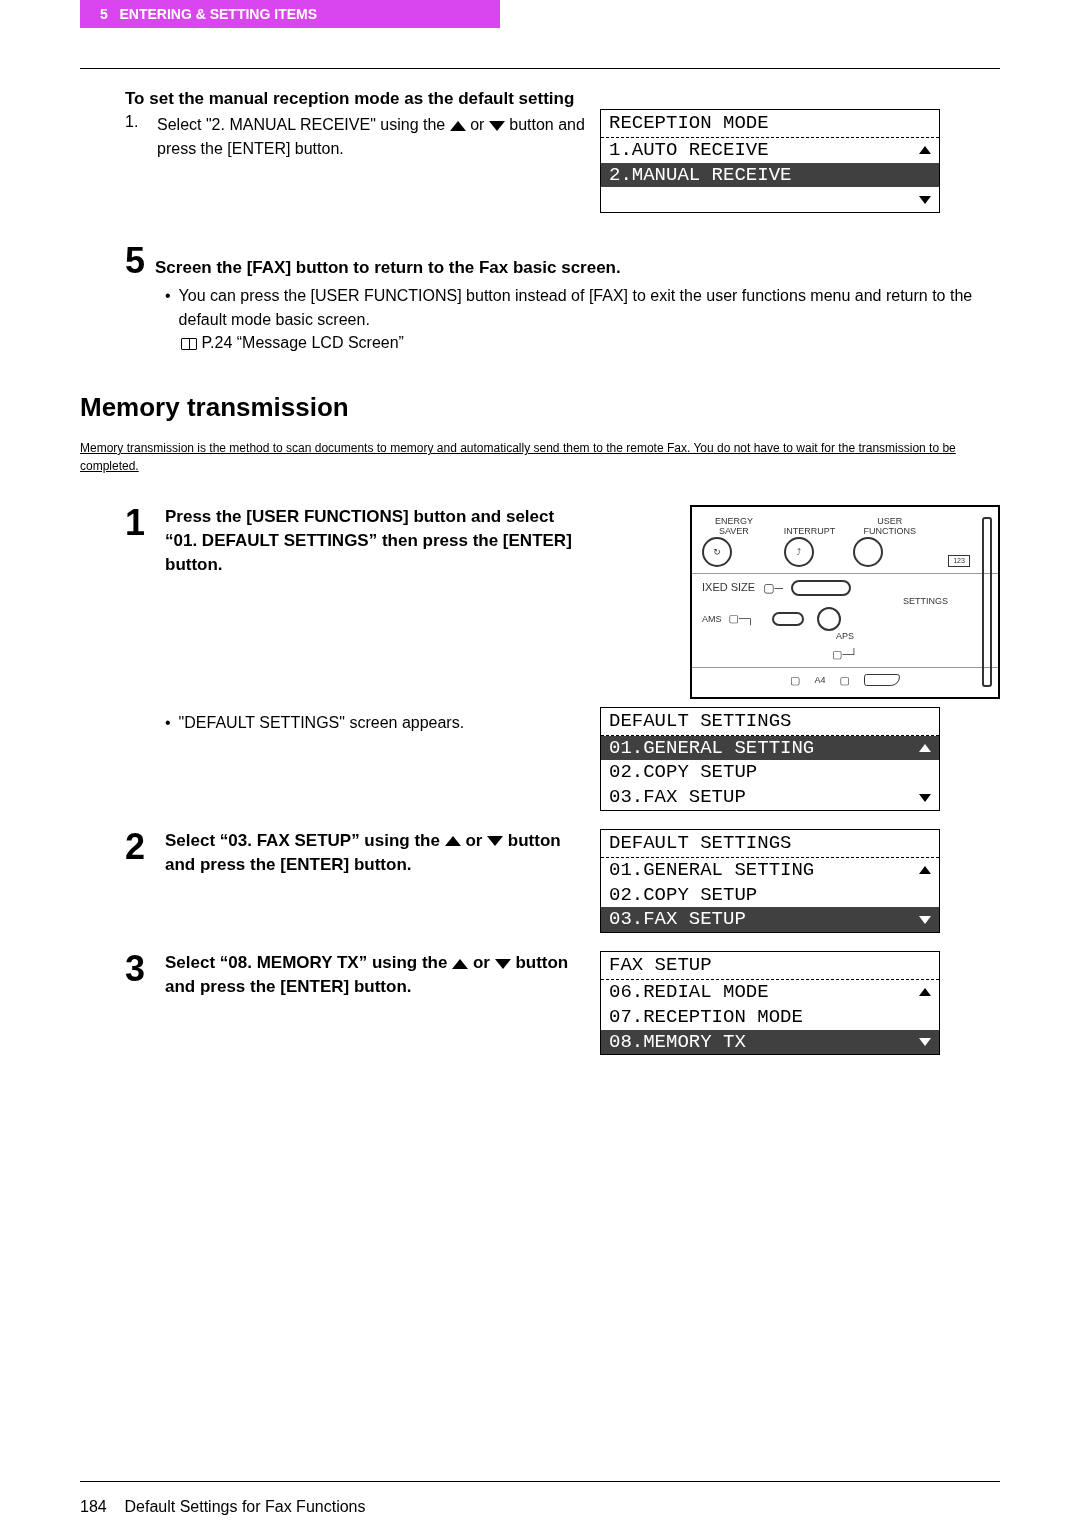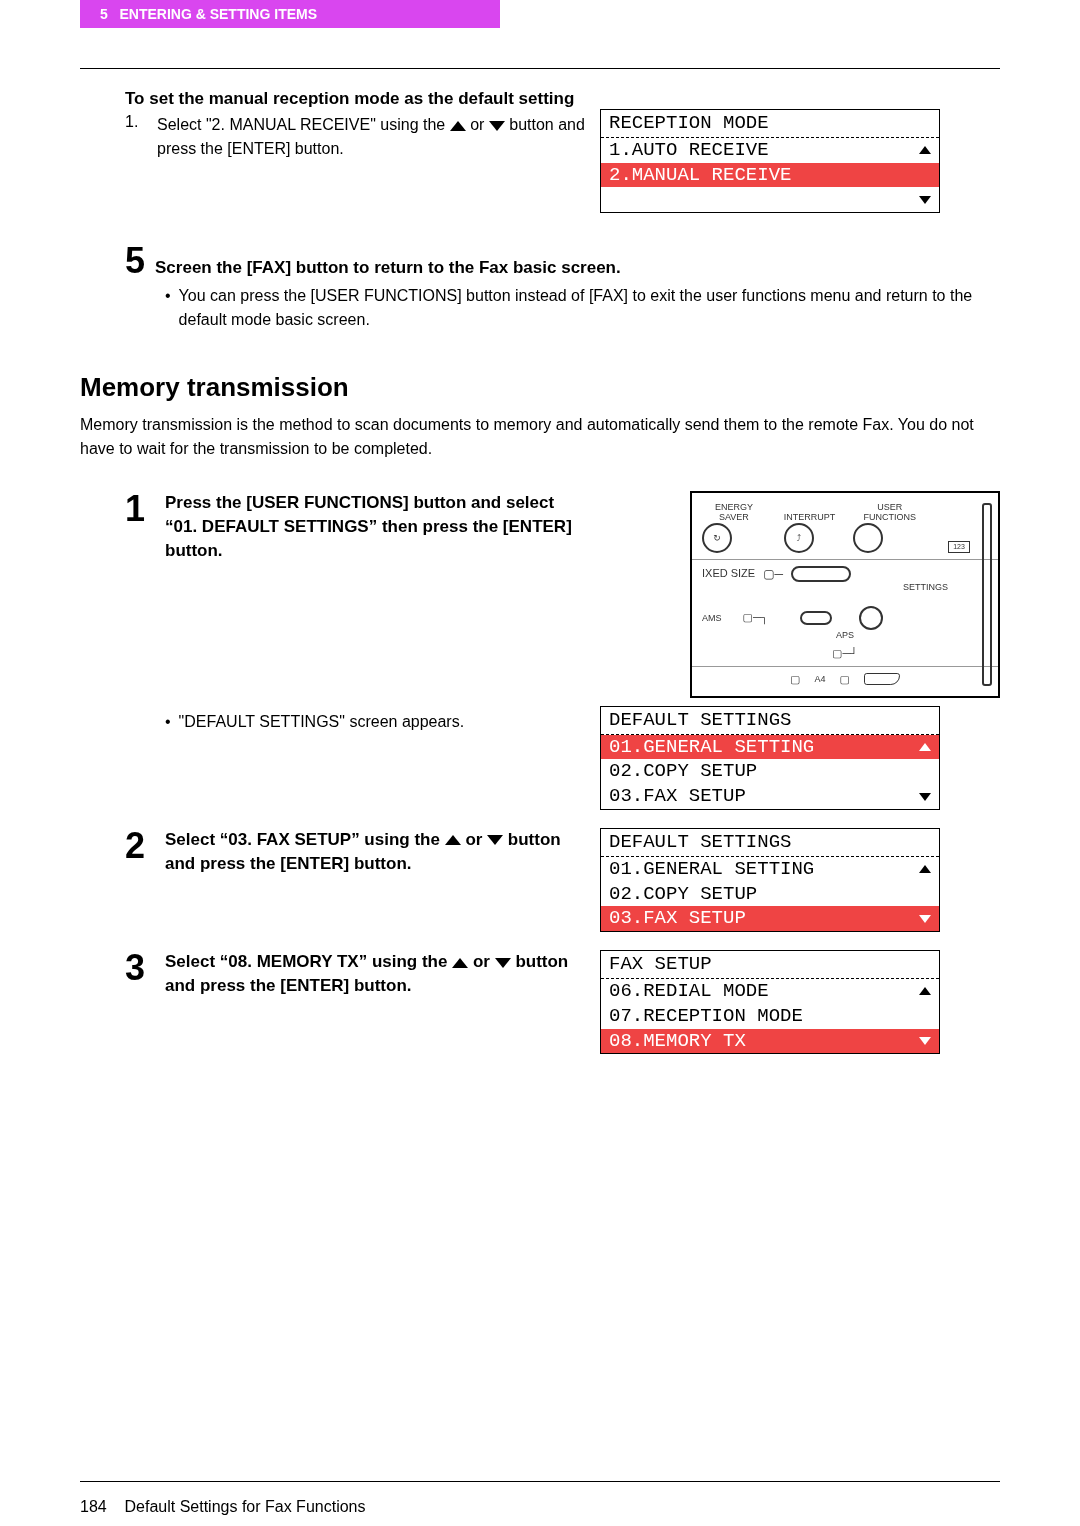--- a/index.html
+++ b/index.html
@@ -62,21 +62,21 @@
       display: flex;
       justify-content: space-between;
     }
     .lcd-row {
       padding: 1px 8px;
       display: flex;
       justify-content: space-between;
       align-items: center;
     }
     .lcd-row.selected {
-      background: #ef4444;
+      background: #404040;
       color: #fff;
     }
     .lcd-row.selected .tri-up-sm { border-bottom-color:#fff; }
     .lcd-row.selected .tri-down-sm { border-top-color:#fff; }
     .two-col {
       display: flex;
       gap: 10px;
       align-items: flex-start;
     }
     .left-col { flex: 1; }
@@ -112,21 +112,21 @@
       vertical-align: middle;
     }
     .book-icon::after {
       content:""; position:absolute; left:50%; top:0; bottom:0; width:1px; background:#000;
     }
     .section-title {
       font-size: 26px;
       font-weight: bold;
       margin-top: 40px;
     }
-    .para { font-size: 16px; line-height: 1.5; margin-top: 10px; }
+    .para { font-size: 12px; line-height: 1.5; margin-top: 16px; text-decoration: underline; }
     .panel-box {
       border: 2px solid #000;
       width: 310px;
       margin-left: auto;
       padding: 10px;
       position: relative;
       font-size: 9px;
       color:#333;
     }
     .panel-row1 { display:flex; gap:18px; align-items: flex-end; }
@@ -204,20 +204,24 @@
     <div class="step5-row">
       <div class="big-num-inline">5</div>
       <div class="step-bold">Screen the [FAX] button to return to the Fax basic screen.</div>
     </div>
     <ul class="bullet-list" style="margin-left:40px;">
       <li>
         <span>•</span>
         <span>You can press the [USER FUNCTIONS] button instead of [FAX] to exit the user functions menu and return to the default mode basic screen.</span>
       </li>
     </ul>
+    <div style="margin-left:56px; margin-top:2px;">
+      <span class="book-icon"></span>
+      <span style="font-size:16px;">P.24 “Message LCD Screen”</span>
+    </div>
   </div>
 
   <div class="section-title">Memory transmission</div>
   <div class="para">Memory transmission is the method to scan documents to memory and automatically send them to the remote Fax. You do not have to wait for the transmission to be completed.</div>
 
   <div class="pad-left-45">
     <div class="big-step">
       <div class="big-num">1</div>
       <div class="step-text">
         <div class="two-col">
@@ -246,21 +250,21 @@
               </div>
               <div class="panel-sep"></div>
               <div style="display:flex;gap:8px;align-items:center;margin-top:4px;">
                 <div style="font-size:11px;line-height:1;">
                   <span>IXED SIZE</span>
                 </div>
                 <span style="font-size:12px;">▢─</span>
                 <div class="btn-rrect-lg"></div>
               </div>
               <div style="text-align:right; font-size:9px; margin-right:40px;">SETTINGS</div>
-              <div style="display:flex;gap:21px;align-items:center;margin-top:14px;">
+              <div style="display:flex;gap:7px;align-items:center;margin-top:1px;">
                 <span>AMS</span>
                 <span style="font-size:11px;">▢─┐</span>
                 <div class="btn-rrect" style="margin-left:10px;"></div>
                 <div class="btn-circle" style="width:24px;height:24px;margin-left:6px;"></div>
               </div>
               <div style="display:flex;gap:7px;align-items:center;flex-direction:column;">
                 <span>APS</span>
                 <span style="font-size:11px;">▢─┘</span>
               </div>
               <div class="panel-sep"></div>

